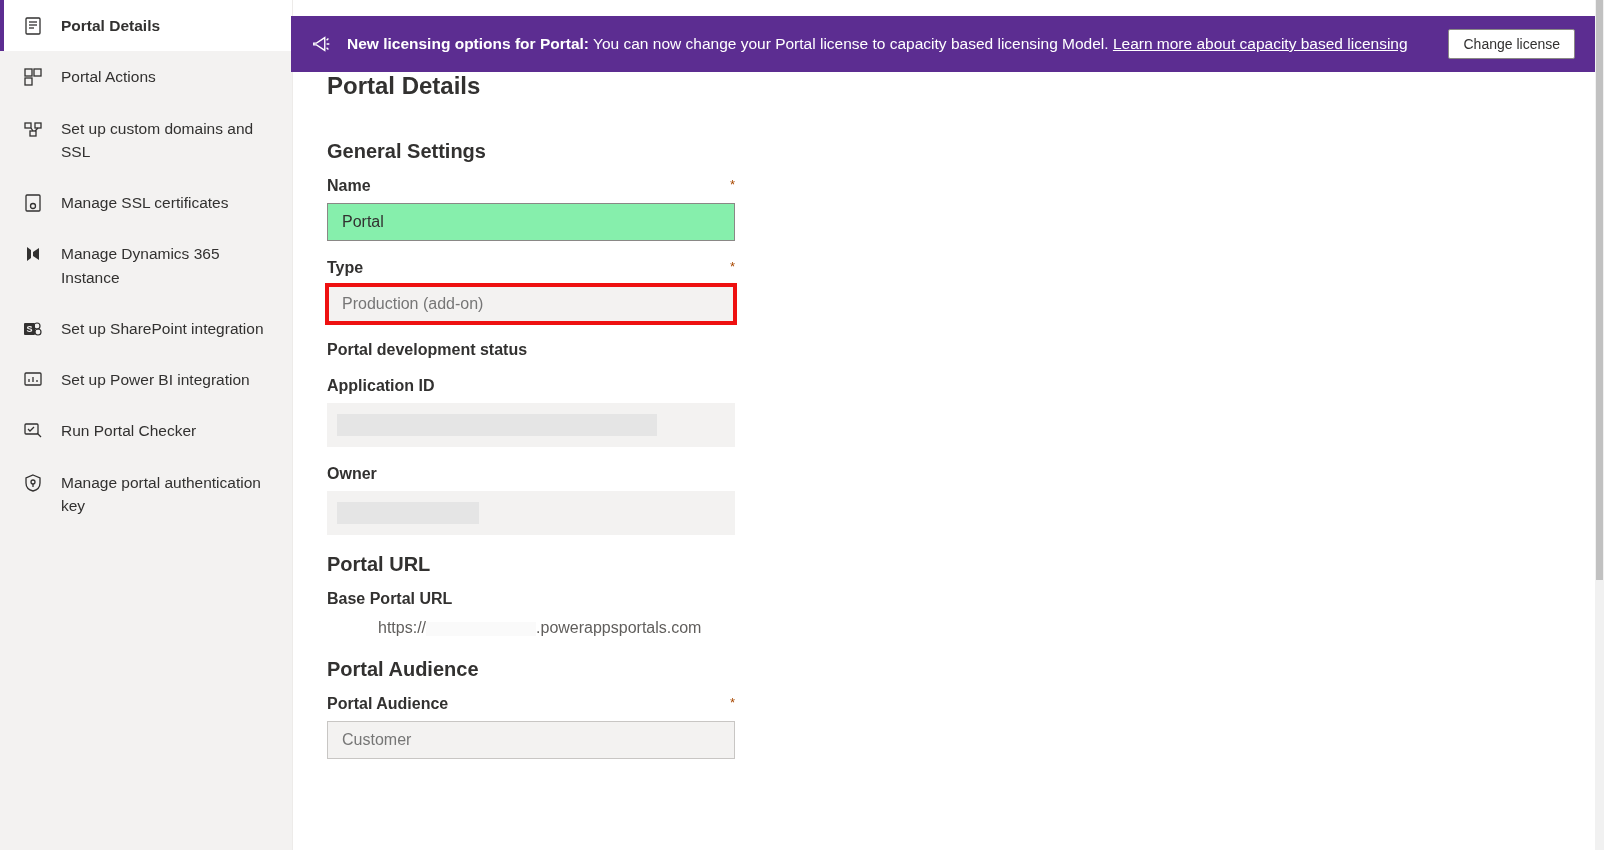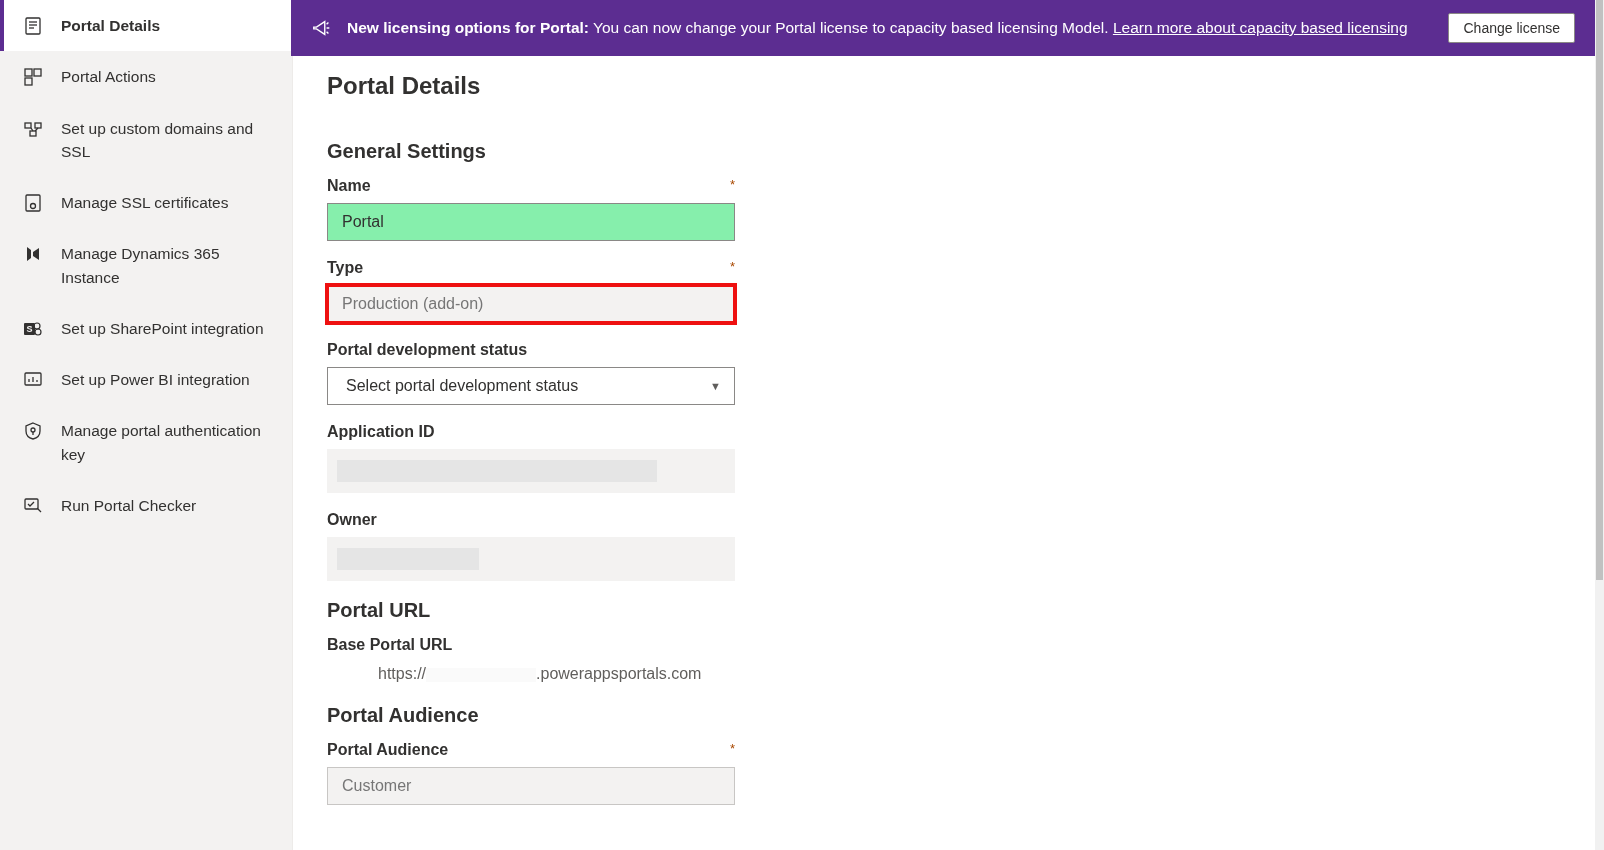--- a/index.html
+++ b/index.html
@@ -18,21 +18,21 @@
       position: relative;
     }
     .banner {
       background: #5c2d91;
       color: #ffffff;
       padding: 13px 20px;
       display: flex;
       align-items: center;
       gap: 14px;
       position: absolute;
-      top: 0;
+      top: 16px;
       left: 291px;
       right: 9px;
       height: 56px;
       z-index: 10;
     }
     .banner-icon {
       width: 22px;
       height: 22px;
       flex-shrink: 0;
     }
@@ -316,37 +316,37 @@
             <line x1="10" y1="12" x2="10" y2="7"></line>
             <line x1="14" y1="12" x2="14" y2="10"></line>
         </svg>
       </span>
       <span class="sidebar-label">Set up Power BI integration</span>
     </div>
 
     <div class="sidebar-item">
       <span class="sidebar-icon">
         <svg viewBox="0 0 20 20" fill="none" stroke="#323130" stroke-width="1.3">
+          <rect x="2" y="3" width="13" height="10" rx="1"></rect>
+            <path d="M5 8 L7 10 L11 6"></path>
+            <path d="M14 12 L18 16"></path>
+        </svg>
+      </span>
+      <span class="sidebar-label">Run Portal Checker</span>
+    </div>
+
+    <div class="sidebar-item">
+      <span class="sidebar-icon">
+        <svg viewBox="0 0 20 20" fill="none" stroke="#323130" stroke-width="1.3">
           <path d="M10 2 L17 5 L17 10 C17 14 14 17 10 18 C6 17 3 14 3 10 L3 5 Z"></path>
             <circle cx="10" cy="9" r="2"></circle>
             <line x1="10" y1="11" x2="10" y2="14"></line>
         </svg>
       </span>
       <span class="sidebar-label">Manage portal authentication key</span>
-    </div>
-
-    <div class="sidebar-item">
-      <span class="sidebar-icon">
-        <svg viewBox="0 0 20 20" fill="none" stroke="#323130" stroke-width="1.3">
-          <rect x="2" y="3" width="13" height="10" rx="1"></rect>
-            <path d="M5 8 L7 10 L11 6"></path>
-            <path d="M14 12 L18 16"></path>
-        </svg>
-      </span>
-      <span class="sidebar-label">Run Portal Checker</span>
     </div>
 
 
   </nav>
 
   <main class="main">
     <h1 class="page-title">Portal Details</h1>
 
     <h2 class="section-title">General Settings</h2>
 
@@ -361,24 +361,20 @@
     <div class="field-group">
       <label class="field-label">
         <span>Type</span>
         <span class="required-star">*</span>
       </label>
       <input class="text-input readonly highlighted" type="text" readonly="" value="Production (add-on)" style="">
     </div>
 
     <div class="field-group">
       <label class="field-label" style="width:auto">Portal development status</label>
-      <div class="select-wrapper">
-        <div class="select-input">Select portal development status</div>
-        <span class="select-chevron">▼</span>
-      </div>
     </div>
 
     <div class="field-group">
       <label class="field-label" style="width:auto">Application ID</label>
       <div class="redacted-box">
         <div class="redacted-inner"></div>
       </div>
     </div>
 
     <div class="field-group">

